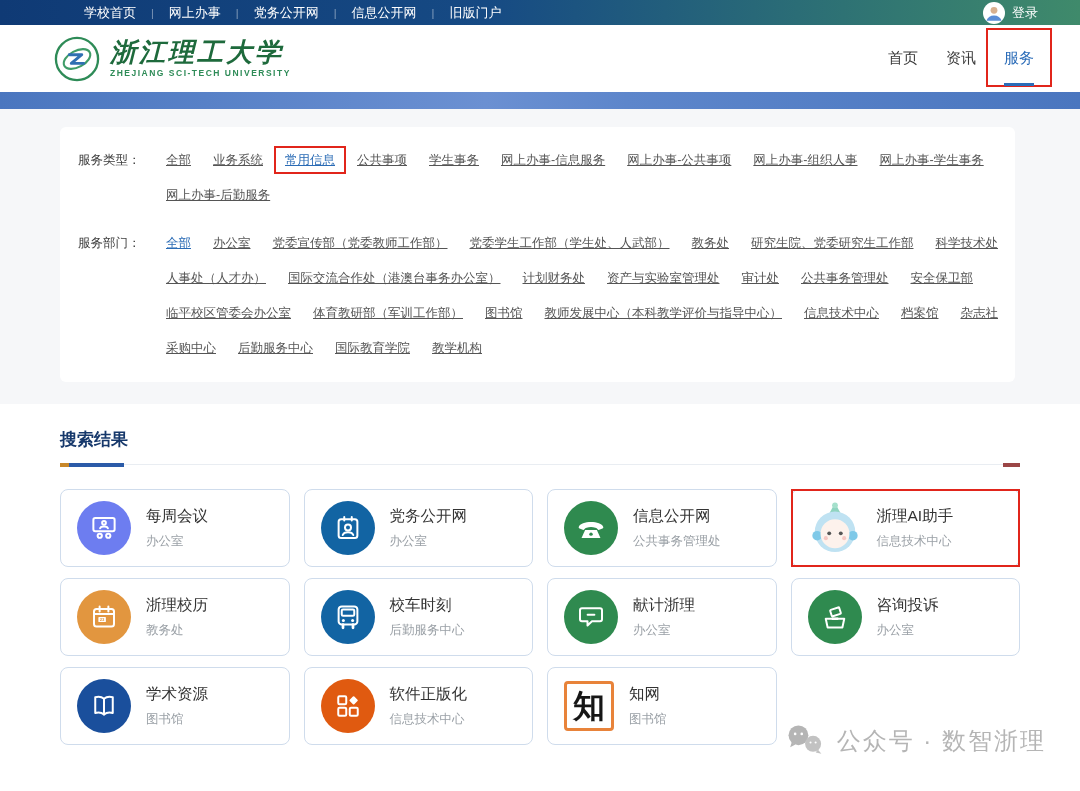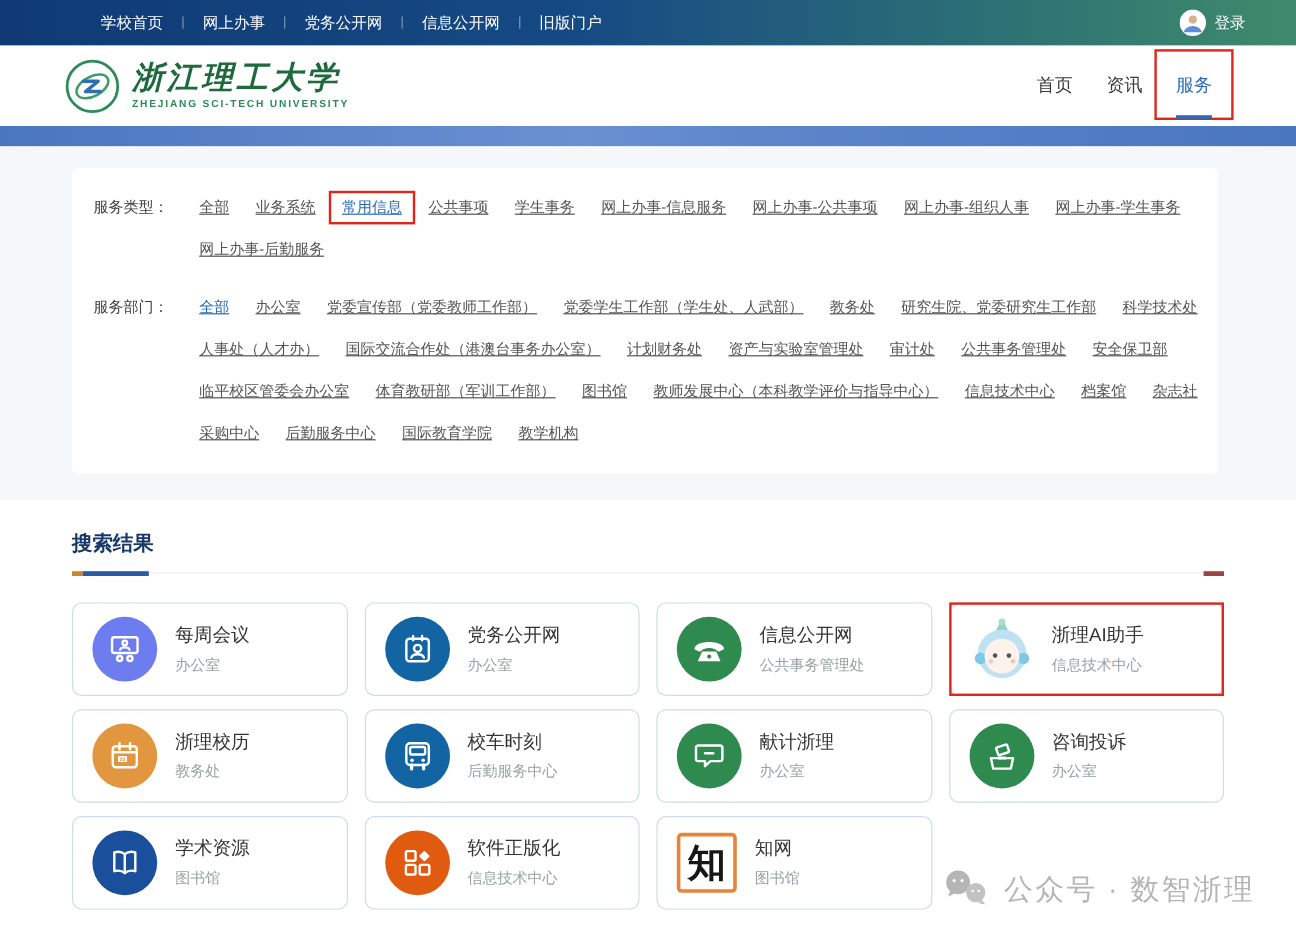--- a/index.html
+++ b/index.html
@@ -1,28 +1,28 @@
 <!DOCTYPE html>
 <html><head>
 <meta charset="utf-8">
 <style>
   * { margin:0; padding:0; box-sizing:border-box; }
   body { background:#e9e9e9; font-family:"Liberation Sans","DejaVu Sans",sans-serif; }
   .page { width:1080px; height:791px; position:relative; background:#fff; overflow:hidden; margin:0 auto; }
 
   
-  .topbar { height:38px; display:flex; align-items:center; padding:0 42px 0 84px;
+  .topbar { height:25px; display:flex; align-items:center; padding:0 42px 0 84px;
     background:linear-gradient(90deg,#0f3a75 0%,#164a84 45%,#2e7274 78%,#3f8a6b 100%); color:#fff; }
   .topbar-links { display:flex; align-items:center; gap:15px; font-size:13px; }
   .topbar-links .tlink { cursor:pointer; }
   .tsep { color:rgba(255,255,255,.45); font-size:11px; }
   .login { margin-left:auto; display:flex; align-items:center; gap:7px; font-size:13px; cursor:pointer; }
 
   
-  .header { height:67px; background:#fff; display:flex; align-items:center; padding:0 68px 0 54px; position:relative; z-index:10; }
+  .header { height:67px; background:#fff; display:flex; align-items:center; padding:0 44px 0 54px; position:relative; z-index:10; }
   .logo { display:flex; align-items:center; gap:10px; }
   .logo-text .cn { font-family:"DejaVu Serif",serif; font-weight:bold; font-style:italic; font-size:26px; color:#1e6a3c; letter-spacing:3px; line-height:1; }
   .logo-text .en { font-size:8.5px; color:#2e8b57; letter-spacing:1.5px; font-weight:bold; margin-top:3px; }
   .main-nav { margin-left:auto; display:flex; gap:24px; font-size:15px; color:#3a3a3a; align-items:center; }
   .nav-item { position:relative; padding:4px 2px; cursor:pointer; }
   .nav-item.active { color:#2b6cb8; }
   .nav-item.active::after { content:''; position:absolute; left:50%; transform:translateX(-50%); bottom:-14px; width:30px; height:3px; background:#2b6cb8; }
   .nav-red-frame { position:absolute; left:-16px; right:-16px; top:-17px; height:59px; border:2px solid #e1251b; pointer-events:none; }
 
   .banner { height:17px; background:linear-gradient(90deg,#4a76bf 0%,#6b90d2 45%,#5d86cb 58%,#4a76bf 100%); }

